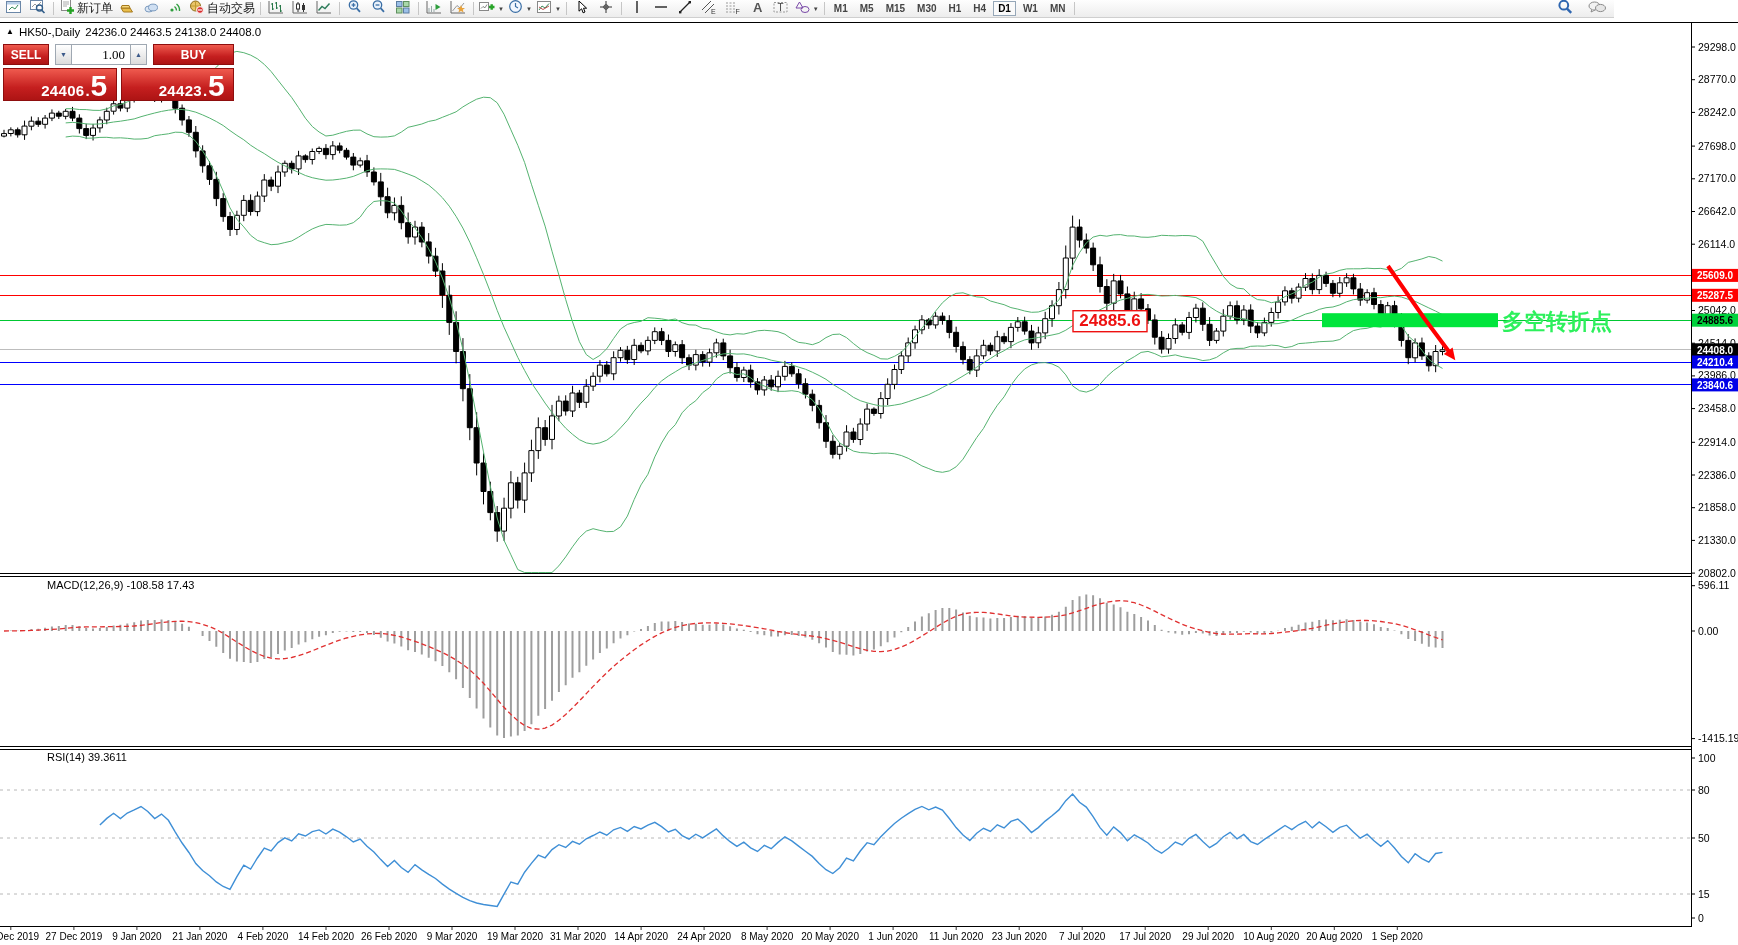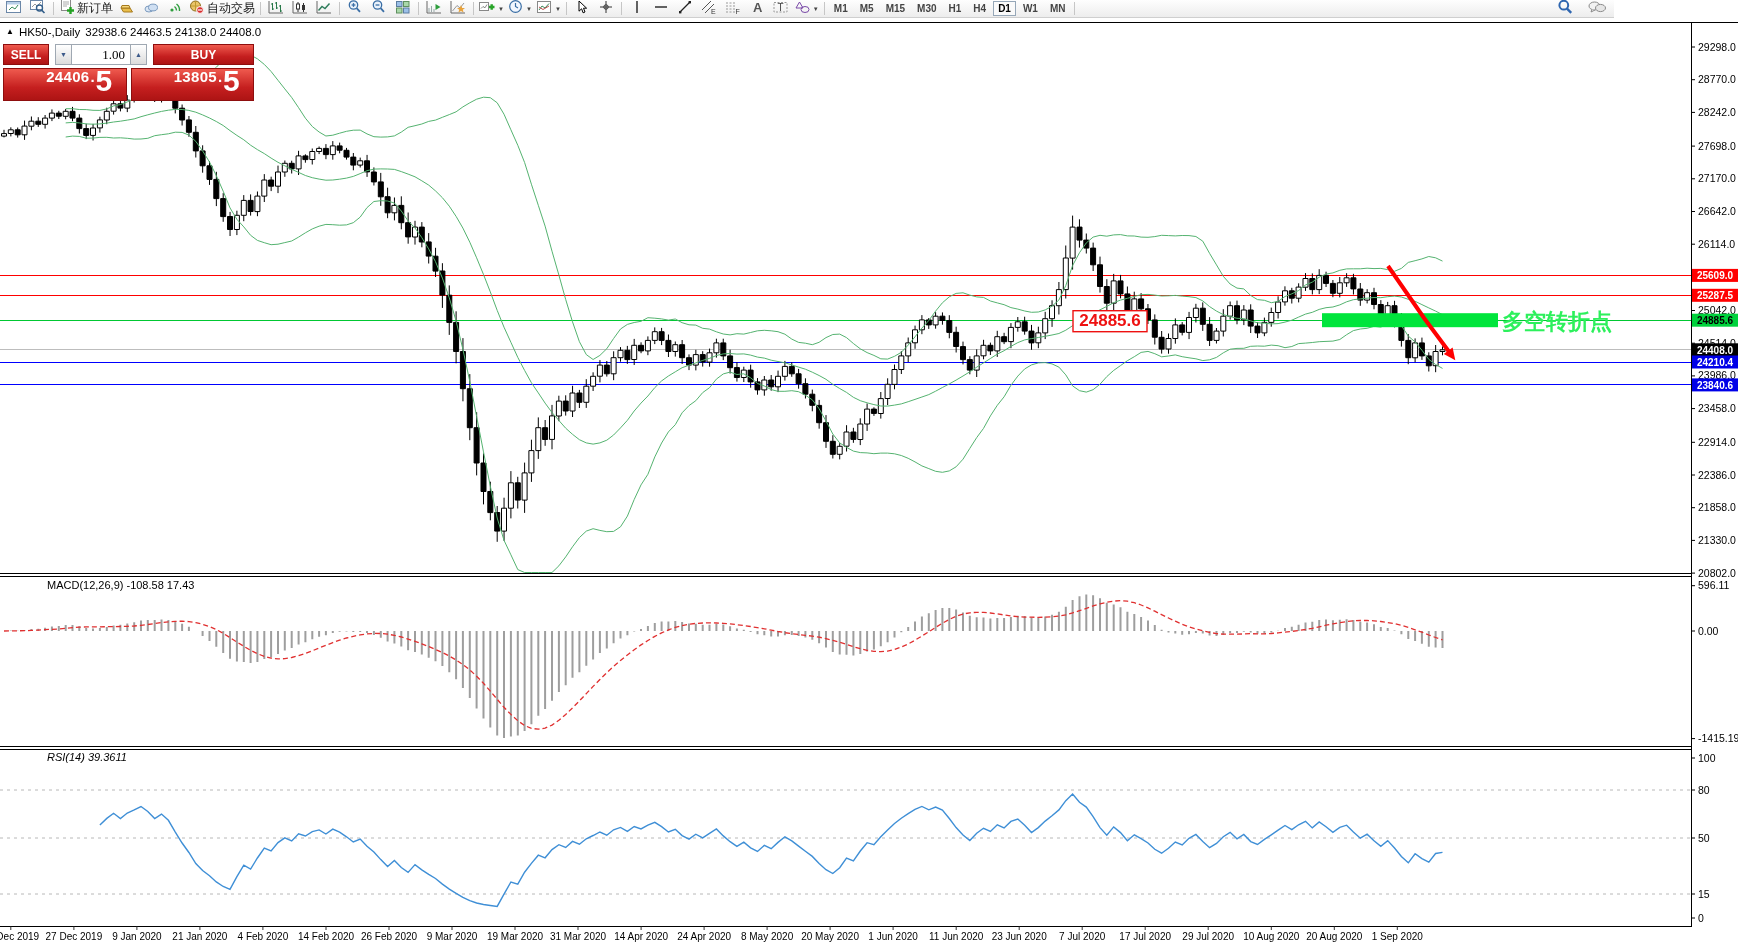--- a/index.html
+++ b/index.html
@@ -17,41 +17,41 @@
   #tfbar{display:flex;align-items:center;}
   .tf{font-size:10px;font-weight:bold;color:#444;padding:1px 4px;margin:12px 1px;border:1px solid transparent;}
   .tf.active{background:#fafafa;border:1px solid #96a7b8;color:#000;}
   #rightIcons{position:absolute;right:5px;top:1px;display:flex;gap:8px;align-items:center;}
   
   #chartsvg{position:absolute;left:0;top:0;z-index:1;}
   
   #title{position:absolute;left:6px;top:26px;z-index:3;display:flex;align-items:center;gap:5px;
     font-size:11.5px;color:#000;}
   #collapseArrow{font-size:8px;line-height:1;}
-  #panel{position:absolute;left:3px;top:44px;width:251px;z-index:4;}
+  #panel{position:absolute;left:3px;top:44px;width:231px;z-index:4;}
   .prow{display:flex;align-items:stretch;height:21px;}
   .redbtn{background:linear-gradient(#ef5a4e,#c51f1f 60%,#ad1414);border:1px solid #8e0e0e;
     color:#fff;font-weight:bold;font-size:12px;display:flex;align-items:center;justify-content:center;
     box-sizing:border-box;}
   .sellbtn{width:46px;}
   .buybtn{flex:1;}
   .pgap{width:6px;flex:none;}
   .spbtn{width:17px;flex:none;background:linear-gradient(#ffffff,#dcdcdc);border:1px solid #9fa8b2;
     color:#3c5a8a;font-size:7px;display:flex;align-items:center;justify-content:center;box-sizing:border-box;}
   .vol{width:58px;flex:none;border:1px solid #9fa8b2;border-left:none;border-right:none;
     text-align:right;font-size:13px;padding:0 5px 0 0;box-sizing:border-box;outline:none;
     font-family:Liberation Serif, serif;}
   .prow2{display:flex;gap:4px;margin-top:3px;height:33px;}
-  .pricebox{flex:1;display:flex;align-items:flex-start;justify-content:center;padding-bottom:1px;padding-left:29px;}
+  .pricebox{flex:1;display:flex;align-items:flex-end;justify-content:center;padding-bottom:1px;padding-left:29px;}
   .pm{font-size:15px;font-weight:bold;line-height:1.05;letter-spacing:.3px;}
   .pd{font-size:15px;font-weight:bold;line-height:1.05;margin:0 1px;}
   .pb{font-size:30px;font-weight:bold;line-height:.82;}
   .ind-label{position:absolute;left:5px;z-index:3;font-size:11px;color:#000;white-space:nowrap;padding-left:42px;}
   #macdLabel{top:579px;}
-  #rsiLabel{top:751px;font-style:italic;}
+  #rsiLabel{top:751px;}
   svg text{font-family:"Liberation Sans",sans-serif;}
 </style>
 </head>
 <body>
 
 <div id="toolbar">
     <div class="tbtn">
       <span><svg width="16" height="14">
           <rect x="0.5" y="1.5" width="14" height="11" fill="#fff" stroke="#6b87a8"></rect>
           <rect x="1" y="2" width="13" height="2.5" fill="#b8cfe8"></rect>
@@ -446,41 +446,41 @@
       <line x1="1334.3" y1="926.5" x2="1334.3" y2="930" stroke="#333"></line>
       <text x="1334.3" y="940" font-size="10" fill="#000" text-anchor="middle">20 Aug 2020</text>
       <line x1="1397.3" y1="926.5" x2="1397.3" y2="930" stroke="#333"></line>
       <text x="1397.3" y="940" font-size="10" fill="#000" text-anchor="middle">1 Sep 2020</text>
     </g>
   </svg>
 
 <div id="title">
   <span id="collapseArrow">▲</span>
   <span>HK50-,Daily</span>
-  <span>32938.6 24463.5 24138.0 24408.0</span>
+  <span>24236.0 24463.5 24138.0 24408.0</span>
 </div>
 
 <div id="panel">
   <div class="prow">
     <div class="redbtn sellbtn">SELL</div>
     <div class="pgap"></div>
     <div class="spbtn">▼</div>
     <input class="vol" value="1.00" style="">
     <div class="spbtn">▲</div>
     <div class="pgap"></div>
     <div class="redbtn buybtn">BUY</div>
   </div>
   <div class="prow2">
     <div class="redbtn pricebox">
       <span class="pm">24406</span>
         <span class="pd">.</span>
         <span class="pb">5</span>
     </div>
     <div class="redbtn pricebox">
-      <span class="pm">13805</span>
+      <span class="pm">24423</span>
         <span class="pd">.</span>
         <span class="pb">5</span>
     </div>
   </div>
 </div>
 
 <div id="macdLabel" class="ind-label">MACD(12,26,9) -108.58 17.43</div>
 <div id="rsiLabel" class="ind-label">RSI(14) 39.3611</div>
 
 </body></html>

